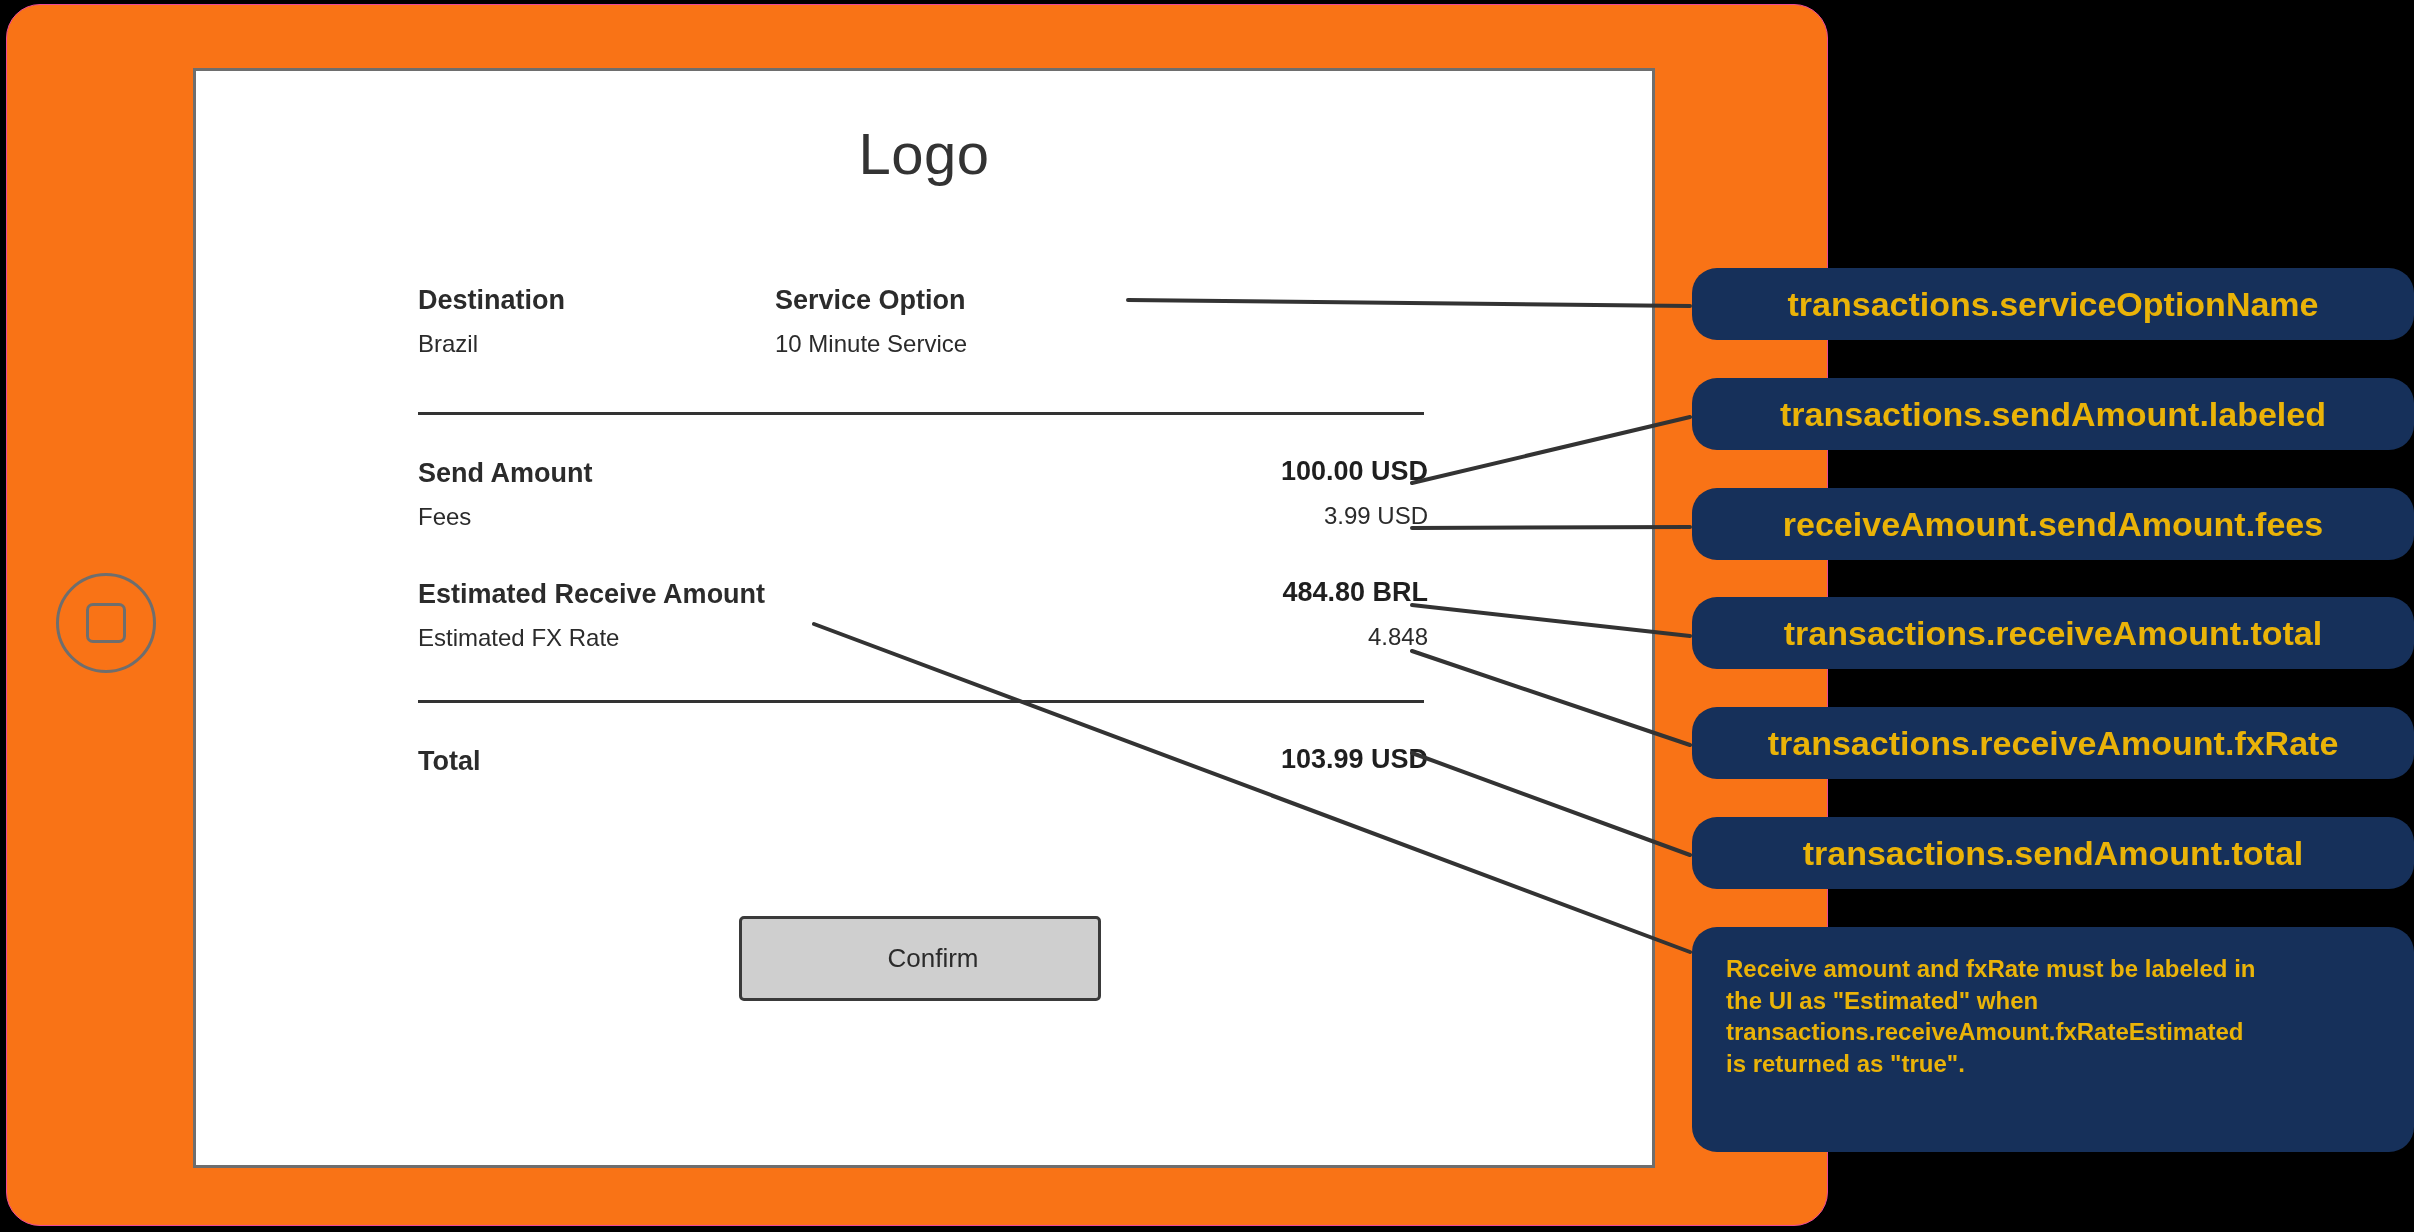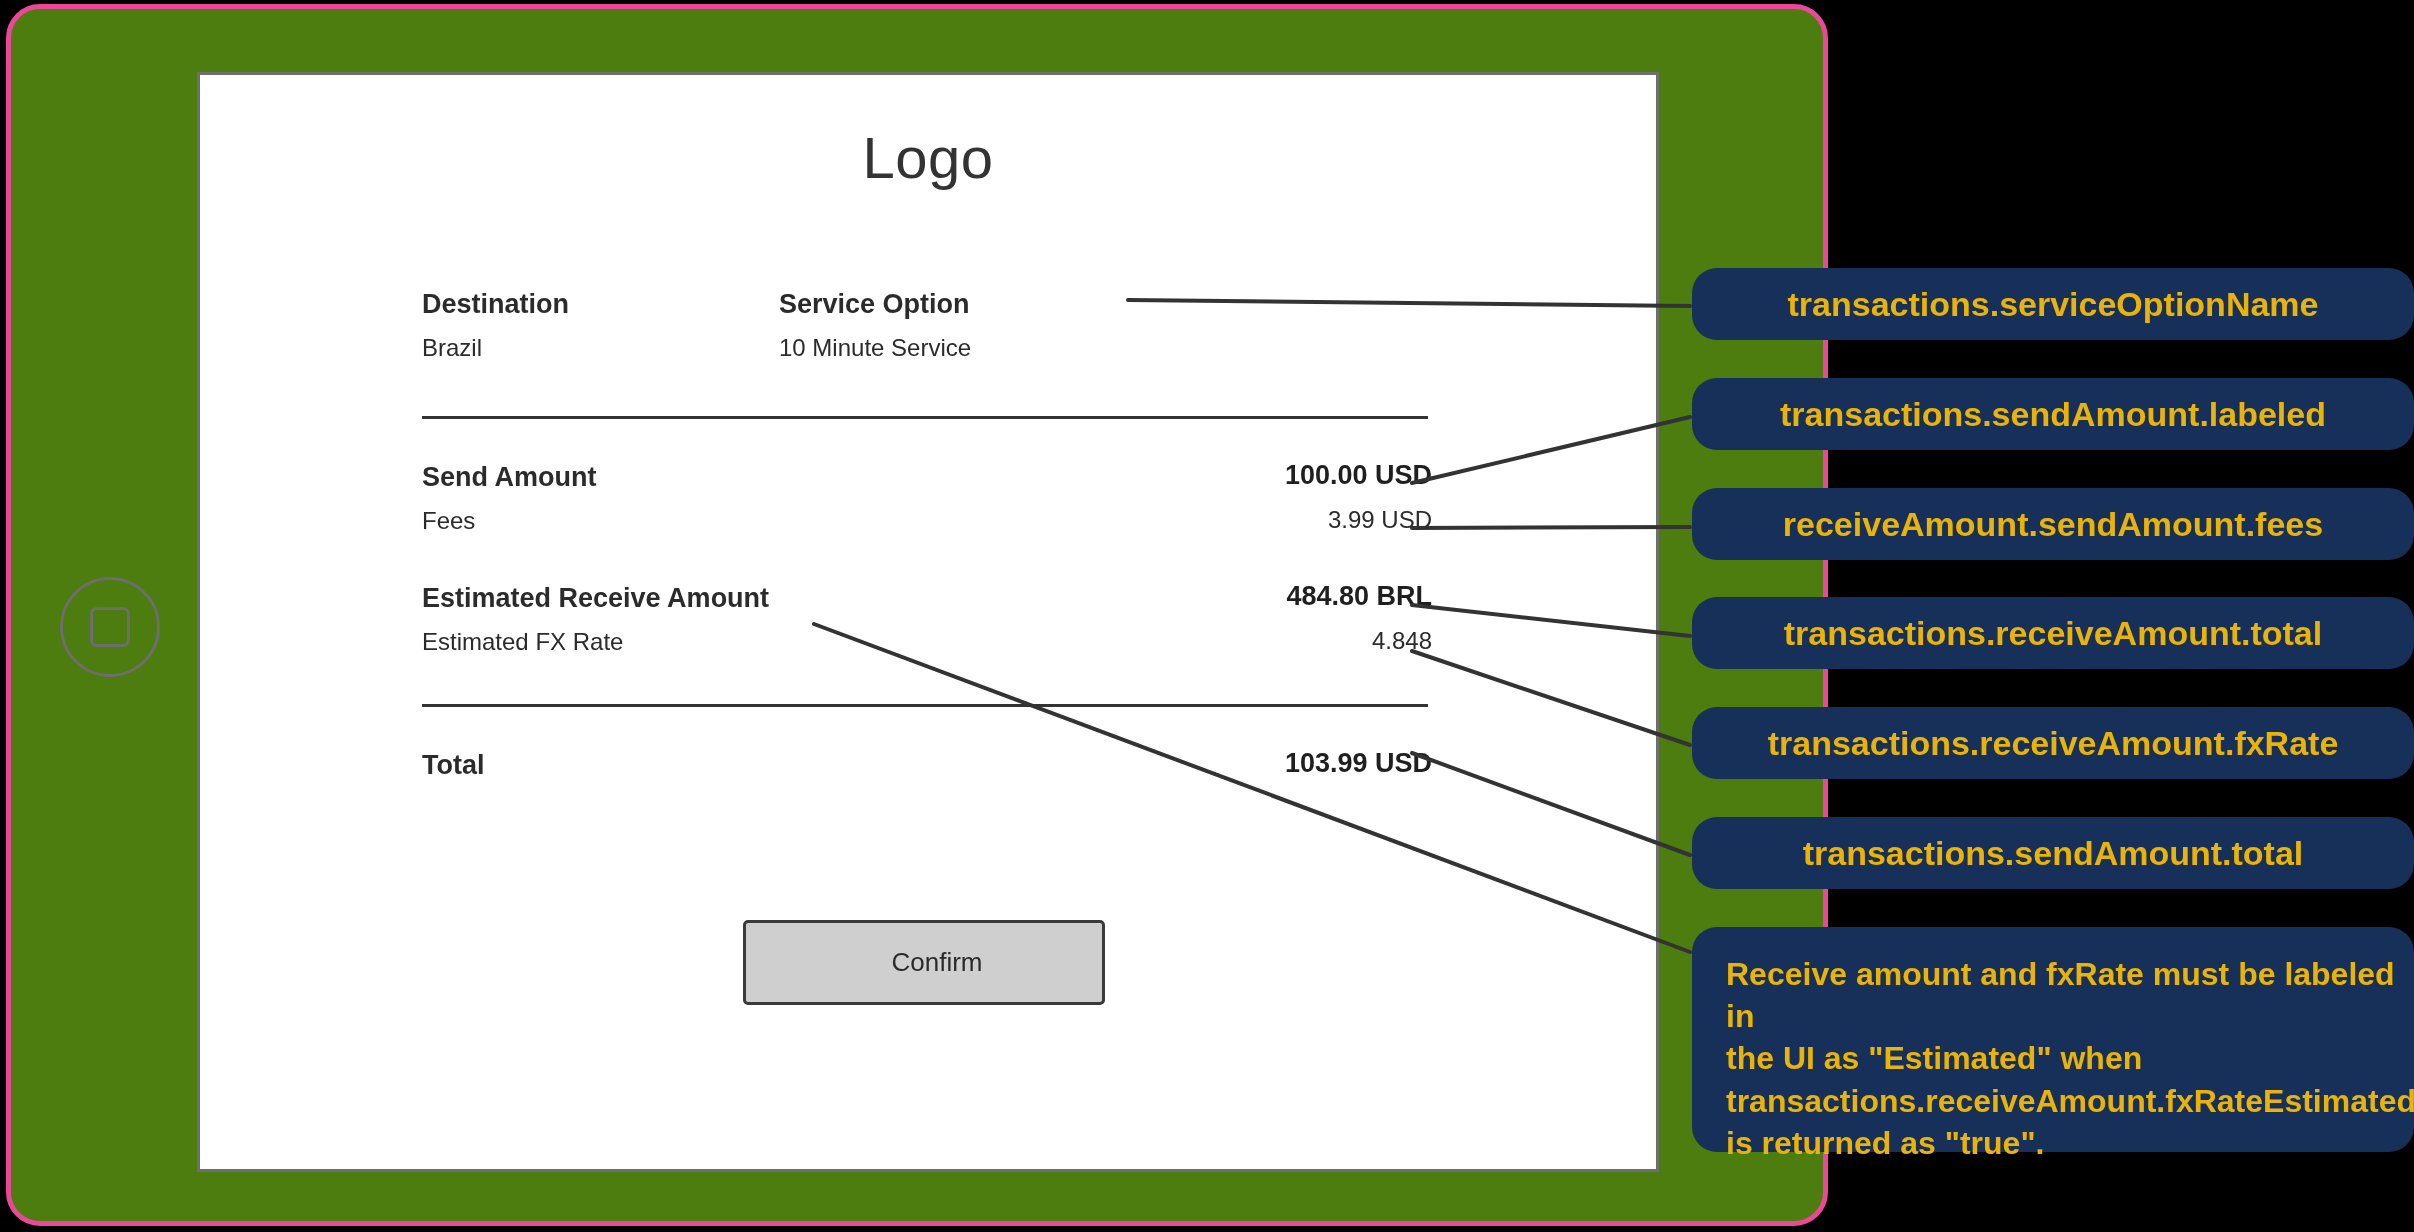--- a/index.html
+++ b/index.html
@@ -15,22 +15,22 @@
     font-family: "Liberation Sans", sans-serif;
   }
 
   
   #device-frame {
     position: absolute;
     left: 6px;
     top: 4px;
     width: 1822px;
     height: 1222px;
-    background: #4d7c0f;
-    border: 5px solid #ec4899;
+    background: #f97316;
+    border: 1px solid #ec4899;
     border-radius: 34px;
     box-sizing: border-box;
   }
 
   
   #home-button {
     position: absolute;
     left: 49px;
     top: 568px;
     width: 100px;
@@ -171,21 +171,21 @@
   .callout-path {
     justify-content: center;
     height: 72px;
     font-size: 34px;
     white-space: nowrap;
     padding: 0 22px;
   }
   #callout-note {
     align-items: flex-start;
     padding: 26px 30px 26px 34px;
-    font-size: 32px;
+    font-size: 24px;
     line-height: 1.32;
     white-space: pre-line;
   }
 </style>
 </head>
 <body>
 
 <div id="device-frame">
 
   <div id="home-button">

